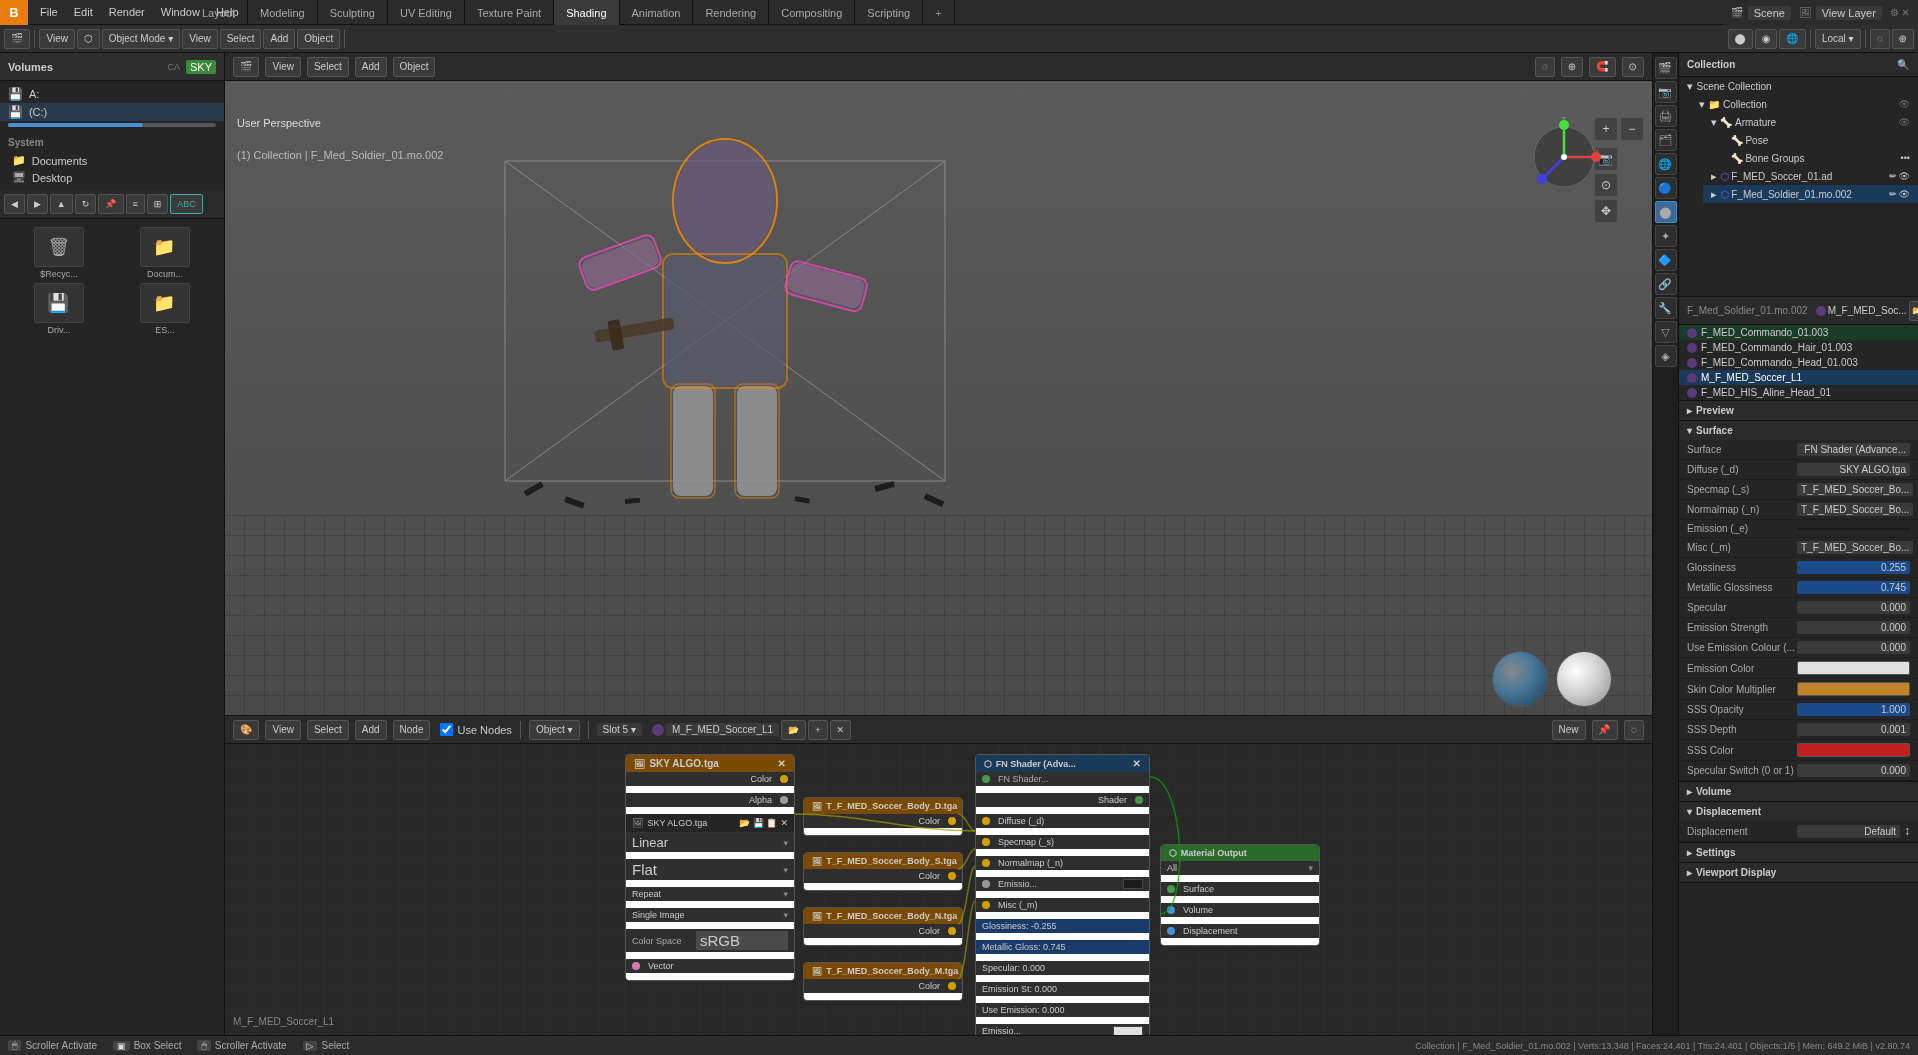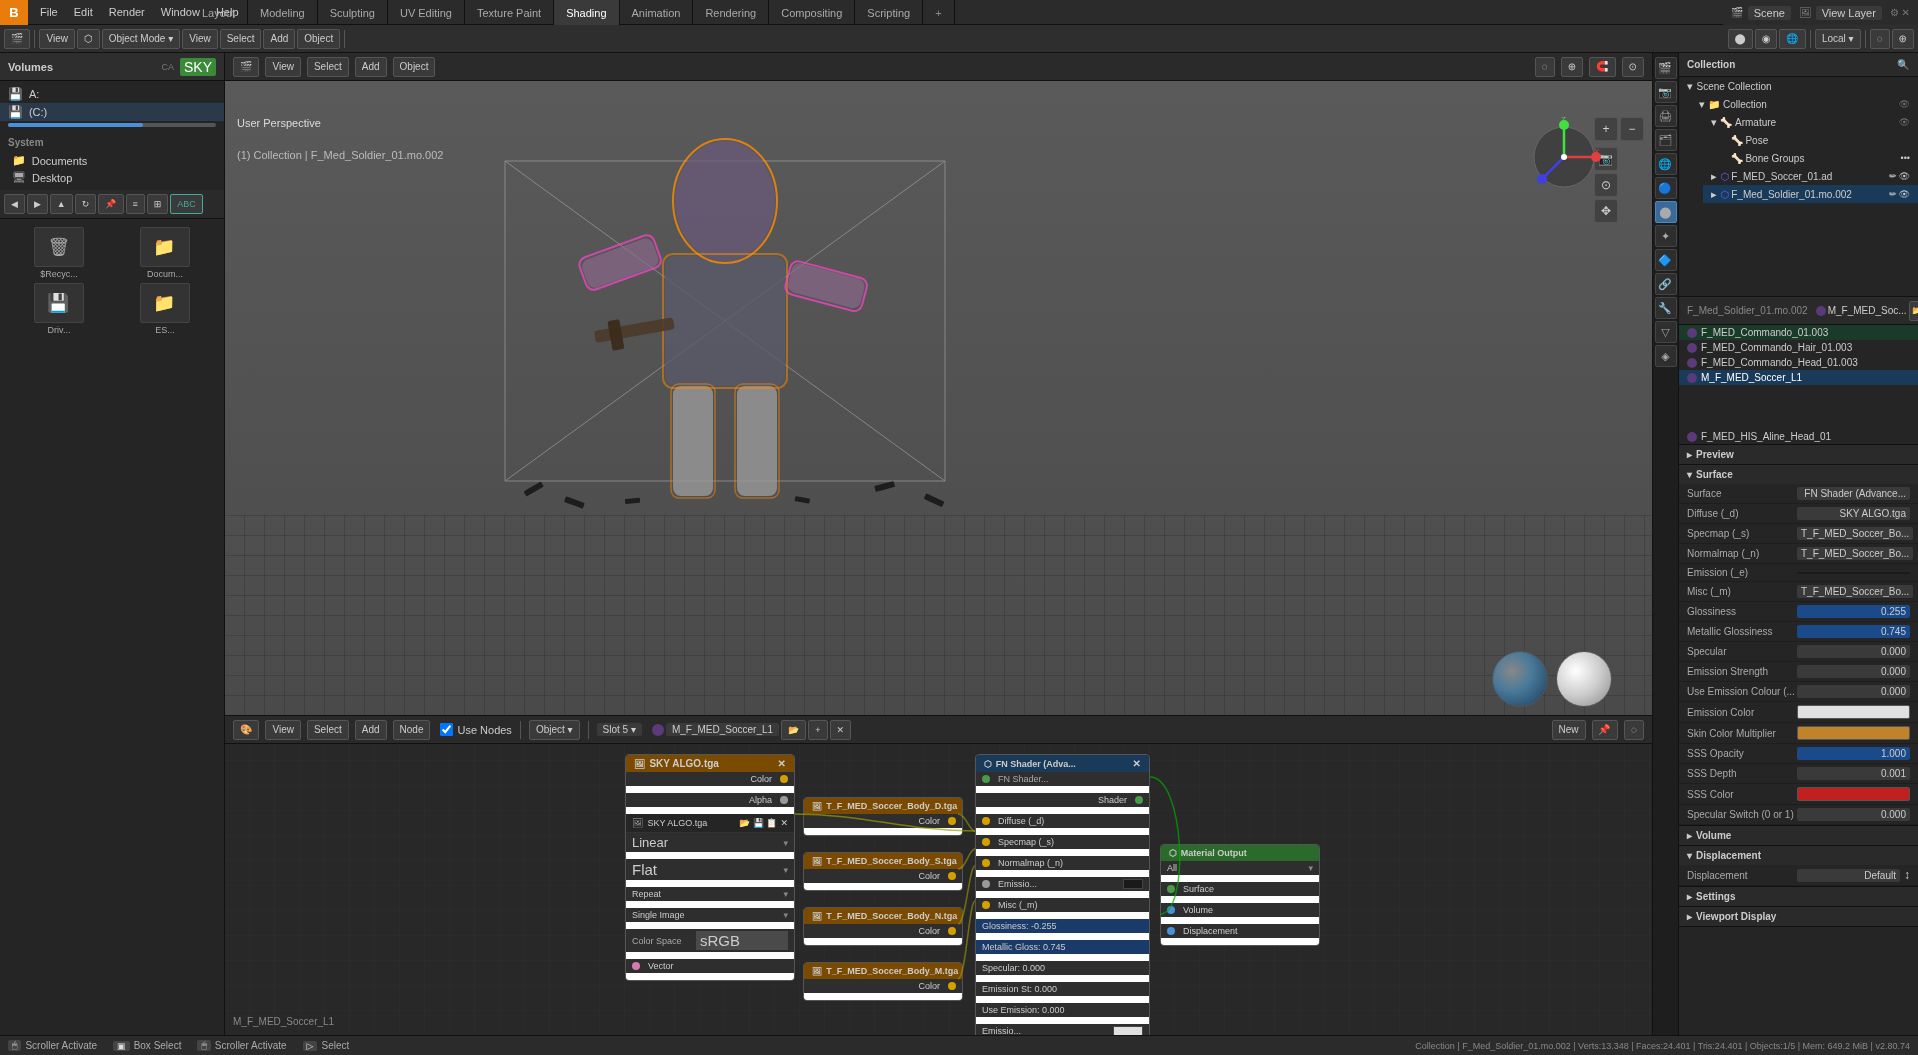--- a/index.html
+++ b/index.html
@@ -543,21 +543,21 @@
   <button class="tb-btn">◌</button>
   <button class="tb-btn">⊕</button>
 </div>
 
 <div class="main-layout">
 
   <div class="left-panel">
     <div class="left-panel-header">
       <span style="font-weight:bold;font-size:11px;">Volumes</span>
       <span style="margin-left:auto;font-size:9px;color:#777;">CA</span>
-      <button style="background:#3a8a3a;border:none;color:white;padding:1px 4px;border-radius:2px;font-size:14px;margin-left:2px;">SKY</button>
+      <button style="background:#3a8a3a;border:none;color:white;padding:1px 4px;border-radius:2px;font-size:11px;margin-left:2px;">SKY</button>
     </div>
     <div class="left-panel-drives">
       <div class="drive-item">
         <span class="drive-icon">💾</span>
         <span>A:</span>
       </div>
       <div class="drive-item" style="background:#2a3a4a;">
         <span class="drive-icon">💾</span>
         <span>(C:)</span>
       </div>
@@ -1040,21 +1040,21 @@
           <span>F_MED_Commando_Hair_01.003</span>
         </div>
         <div style="padding:2px 8px;display:flex;align-items:center;gap:4px;font-size:10px;">
           <div style="width:10px;height:10px;border-radius:50%;background:#5a3a7a;"></div>
           <span>F_MED_Commando_Head_01.003</span>
         </div>
         <div style="padding:2px 8px;background:#1a3a5a;display:flex;align-items:center;gap:4px;font-size:10px;">
           <div style="width:10px;height:10px;border-radius:50%;background:#5a3a7a;"></div>
           <span style="color:#fff;">M_F_MED_Soccer_L1</span>
         </div>
-        <div style="padding:2px 8px;display:flex;align-items:flex-end;gap:4px;font-size:10px;margin-top:44px;">
+        <div style="padding:2px 8px;display:flex;align-items:flex-end;gap:4px;font-size:10px;">
           <div style="width:10px;height:10px;border-radius:50%;background:#5a3a7a;"></div>
           <span>F_MED_HIS_Aline_Head_01</span>
         </div>
       </div>
 
       <div class="props-section">
         <div class="props-section-header">
           <span>▸</span>
           <span style="margin-left:4px;">Preview</span>
         </div>

